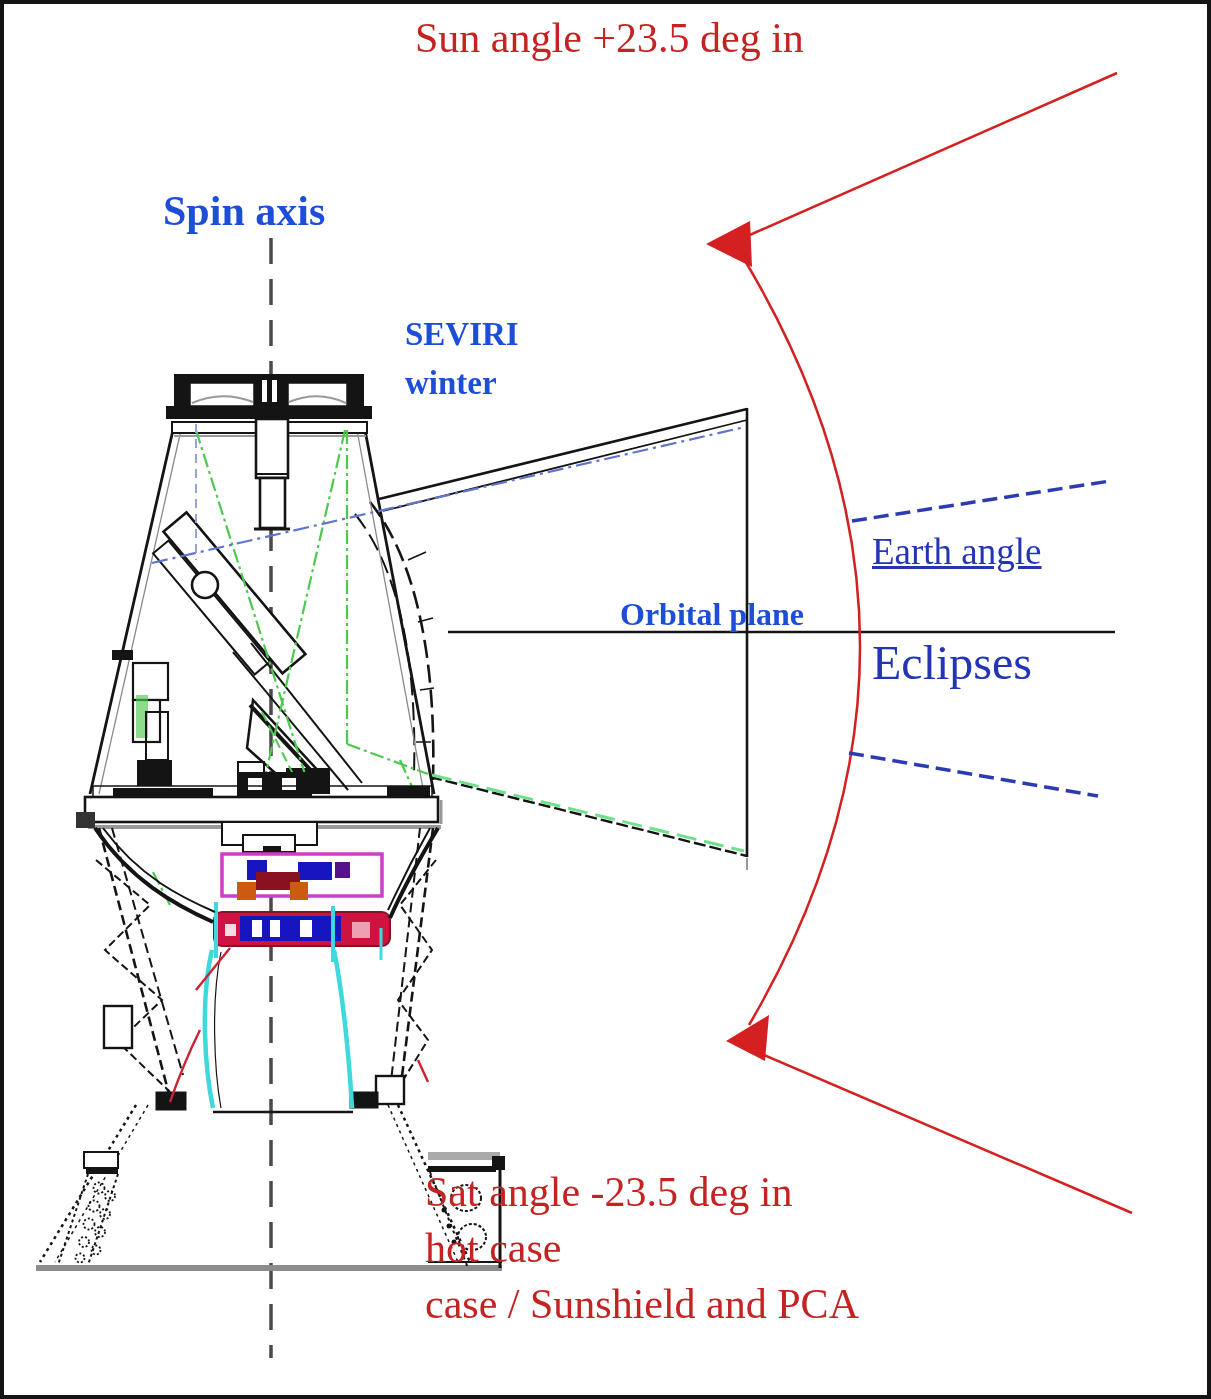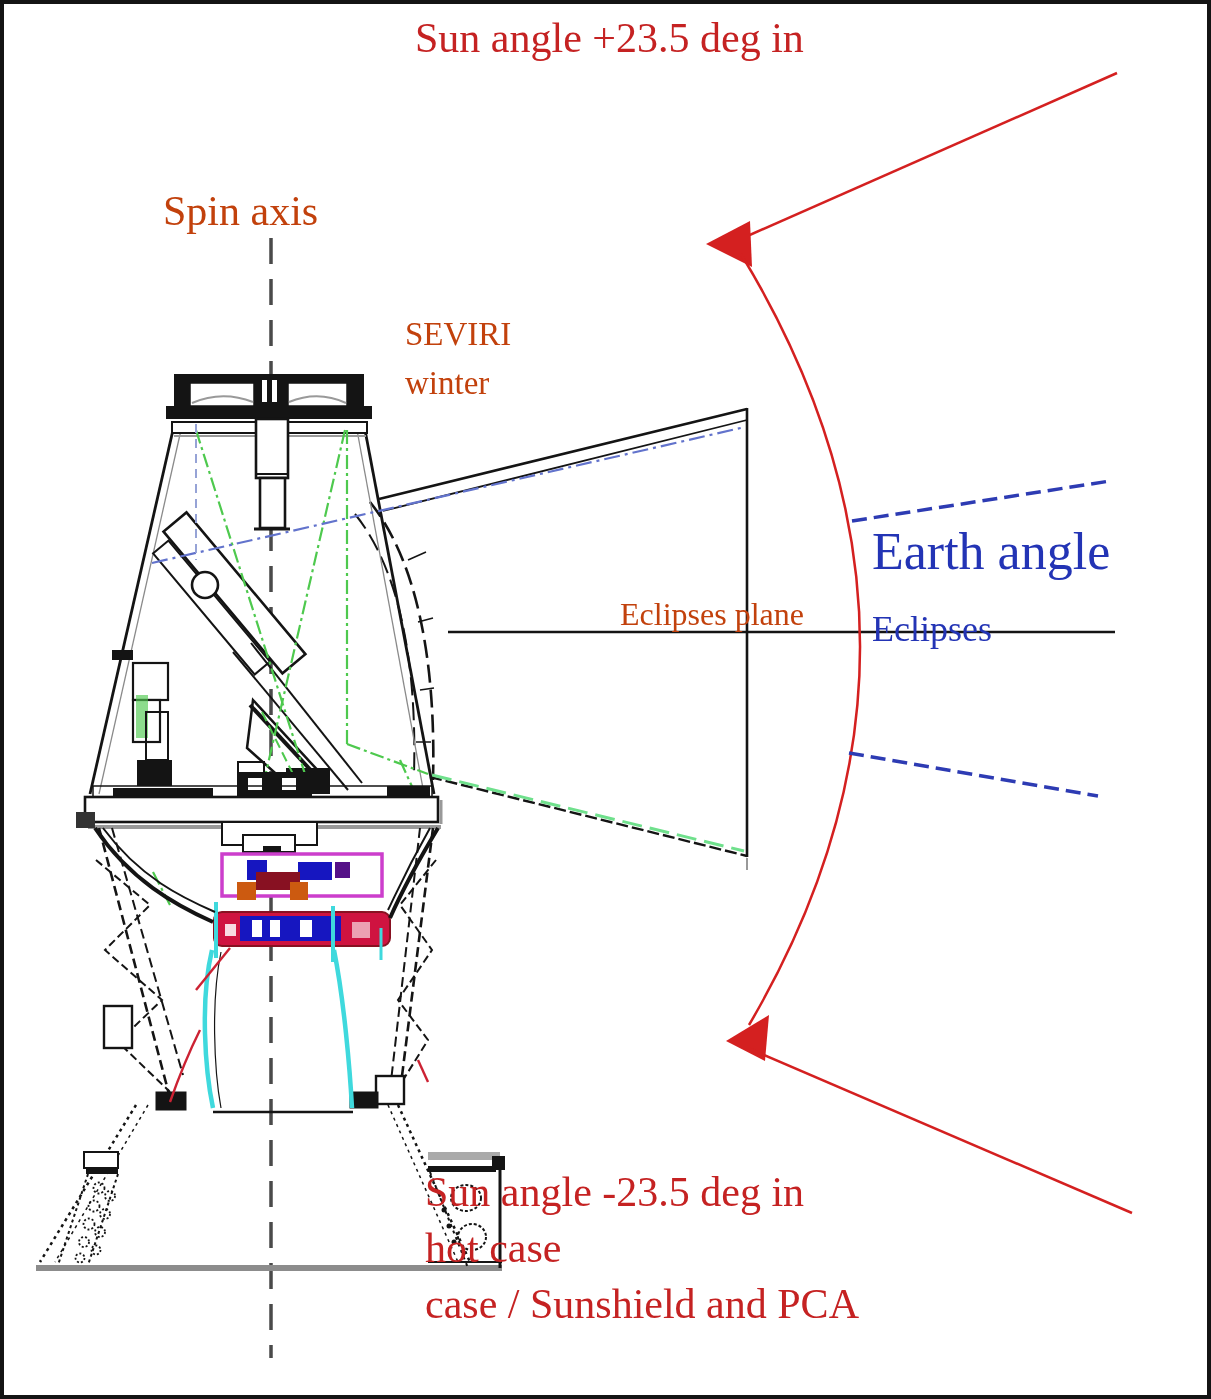--- a/index.html
+++ b/index.html
@@ -3,27 +3,27 @@
 <meta charset="utf-8">
 <style>
   html,body{margin:0;padding:0;background:#ffffff;}
   .stage{position:relative;width:1211px;height:1399px;background:#fff;overflow:hidden;
          font-family:"Liberation Serif", serif;}
   svg.art{position:absolute;left:0;top:0;}
   .label{position:absolute;}
   .label .ln{display:block;}
   .red-text{color:#c52222;}
   .blue-text{color:#2334b5;}
-  .black-text{color:#c2410c;}
+  .black-text{color:#1d4ed8;font-weight:bold;}
   .t-sun-summer{left:415px;top:10px;width:650px;font-size:42px;line-height:57px;}
   .t-spin-axis{left:163px;top:188px;width:210px;font-size:42px;line-height:46px;text-align:left;white-space:nowrap;}
   .t-seviri{left:405px;top:310px;width:235px;font-size:33px;line-height:49px;}
   .t-orbital{left:620px;top:596px;width:232px;font-size:32px;line-height:36px;white-space:nowrap;}
-  .t-earth{left:872px;top:524px;width:252px;font-size:52px;line-height:55px;}
-  .t-eclipses{left:872px;top:606px;width:252px;font-size:36px;line-height:46px;}
+  .t-earth{left:872px;top:524px;width:252px;font-size:37px;line-height:55px;text-decoration:underline;}
+  .t-eclipses{left:872px;top:640px;width:252px;font-size:48px;line-height:46px;}
   .t-sun-winter{left:425px;top:1164px;width:702px;font-size:42px;line-height:56px;}
 </style>
 </head>
 <body>
 
 <div class="stage">
 
   <svg class="art" width="1211" height="1399" viewBox="0 0 1211 1399">
 
     <rect x="2" y="2" width="1207" height="1395" fill="none" stroke="#141414" stroke-width="4"></rect>
@@ -239,27 +239,27 @@
     <span class="ln">Sun angle +23.5 deg in</span>
   </div>
 
   <div class="label t-spin-axis black-text">Spin axis</div>
 
   <div class="label t-seviri black-text">
     <span class="ln">SEVIRI</span>
     <span class="ln">winter</span>
   </div>
 
-  <div class="label t-orbital black-text">Eclipses plane</div>
+  <div class="label t-orbital black-text">Orbital plane</div>
 
   <div class="label t-earth blue-text">
     <span class="ln">Earth angle</span>
   </div>
 
   <div class="label t-eclipses blue-text">Eclipses</div>
 
   <div class="label t-sun-winter red-text">
-    <span class="ln">Sun angle -23.5 deg in</span>
+    <span class="ln">Sat angle -23.5 deg in</span>
     <span class="ln">hot case</span>
     <span class="ln">case / Sunshield and PCA</span>
   </div>
 
 </div>
 
 </body></html>

